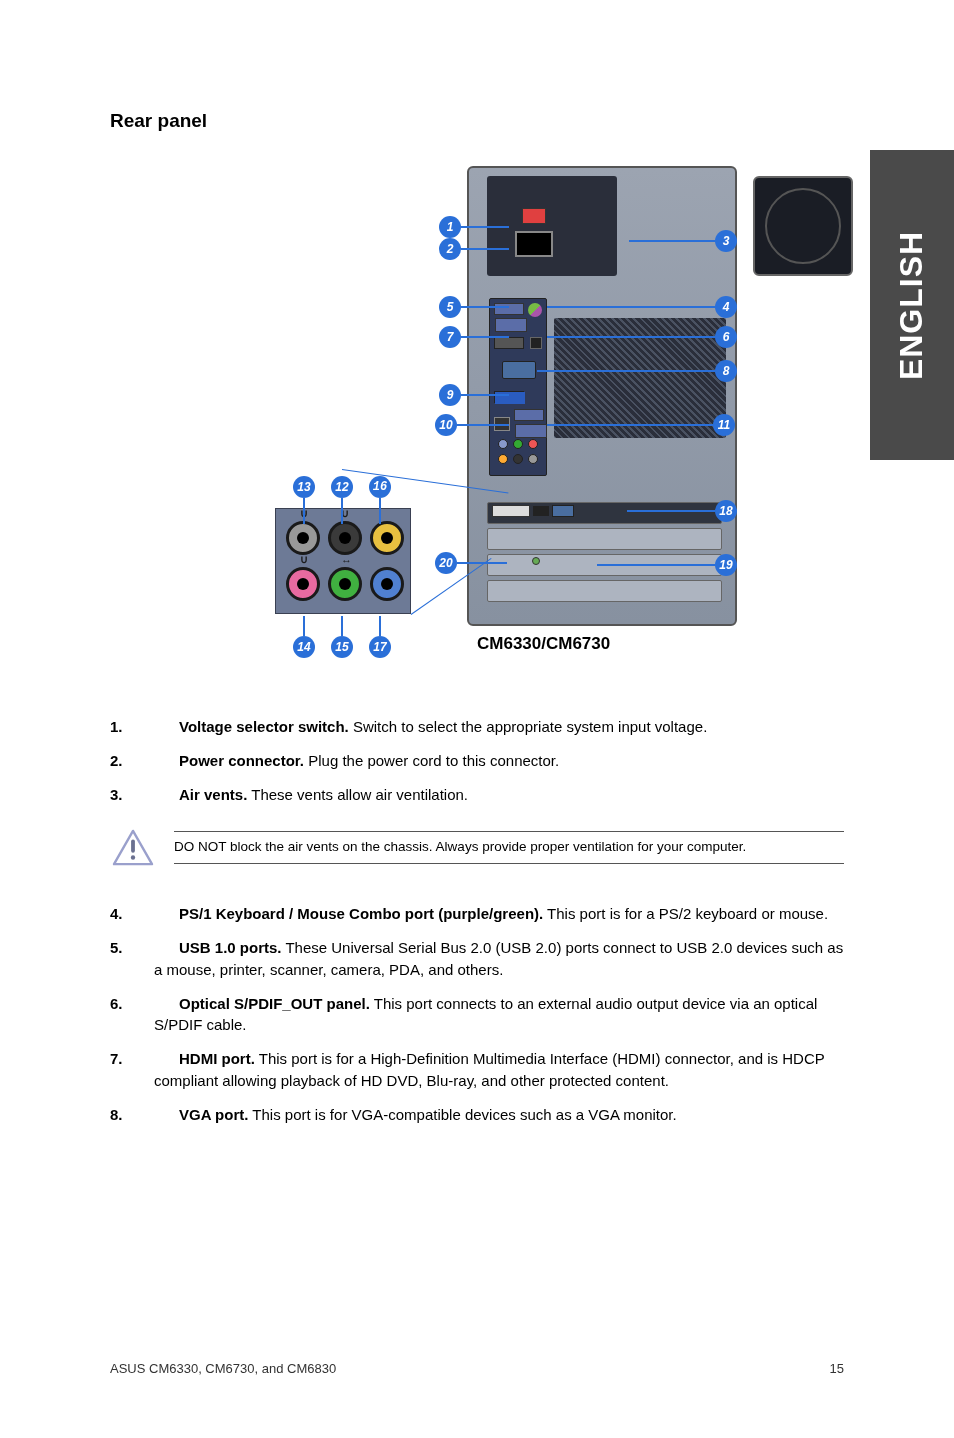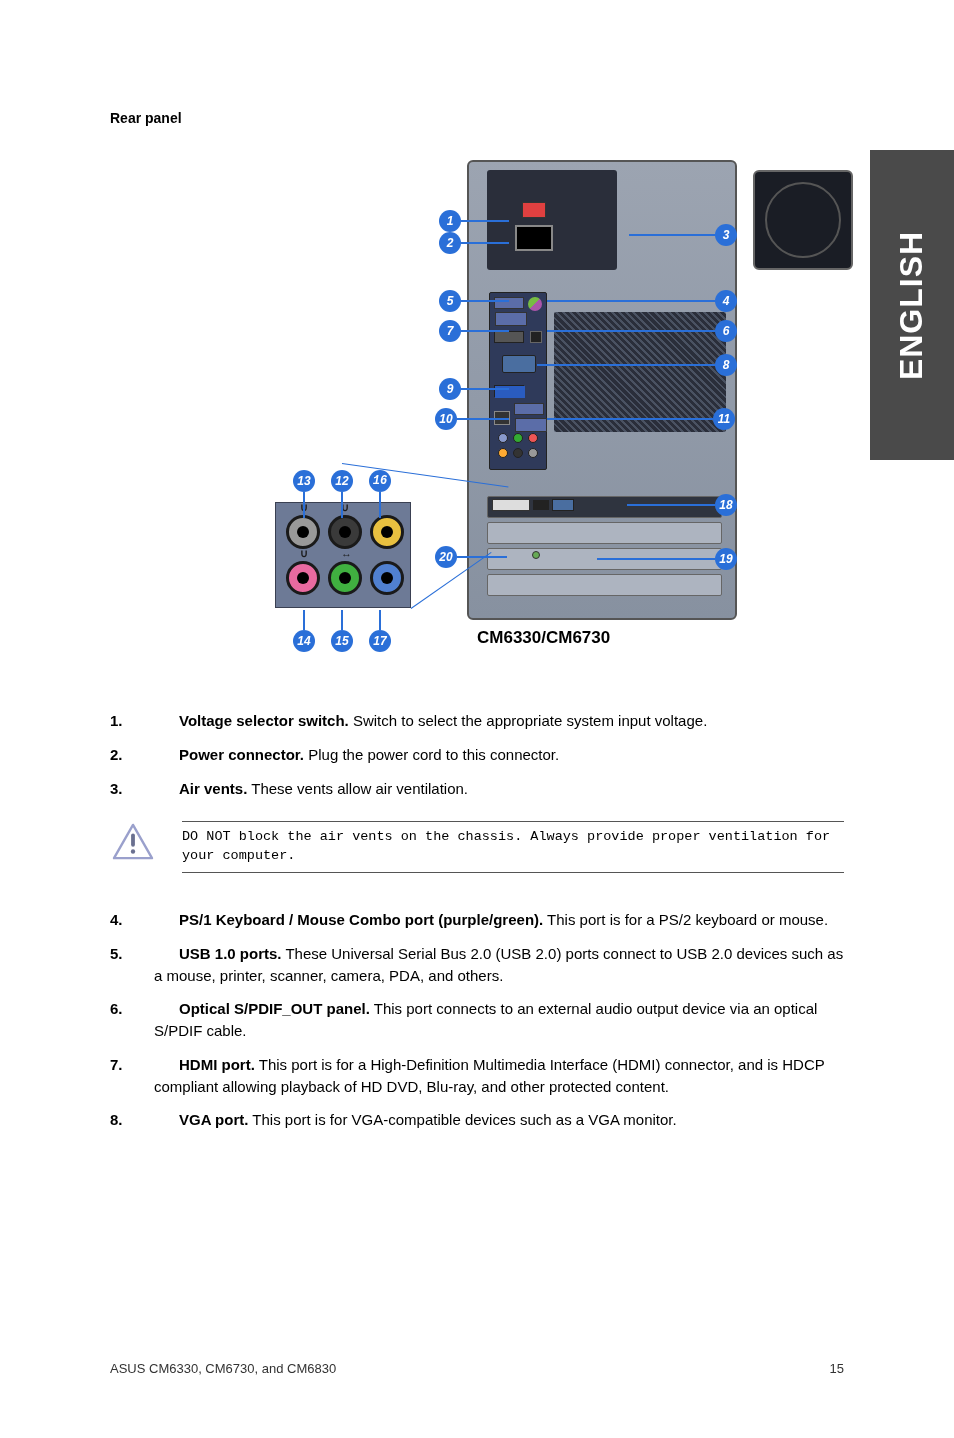--- a/index.html
+++ b/index.html
@@ -29,21 +29,21 @@
       display: flex;
       align-items: center;
       justify-content: center;
     }
     .lang-tab span {
       transform: rotate(-90deg);
       letter-spacing: 1px;
       white-space: nowrap;
     }
     .section-title {
-      font-size: 14px;
+      font-size: 19px;
       font-weight: bold;
       margin-bottom: 34px;
     }
     .diagram-area {
       position: relative;
       width: 560px;
       height: 490px;
       margin: 0 auto 60px auto;
     }
     .tower {
@@ -191,25 +191,24 @@
     }
     .def .num {
       width: 44px;
       flex-shrink: 0;
       font-weight: bold;
     }
     .def .txt { flex: 1; }
     .def .txt .term { font-weight: bold; margin-left: 25px; }
     .note-box {
       display: flex;
-      align-items: flex-start;
-      gap: 28px;
+      align-items: center;
+      gap: 20px;
       margin: 20px 0 36px 0;
       padding: 0 0 0 2px;
-      font-family: Liberation Mono, monospace;
     }
     .note-icon {
       width: 42px; height: 38px;
       flex-shrink: 0;
       position: relative;
       margin-top: 4px;
     }
     .note-icon svg { width: 100%; height: 100%; }
     .note-text-wrap { flex: 1; padding-top:2px; }
     .note-hr { border: none; border-top: 1px solid #555; margin: 0 0 6px 0; }

